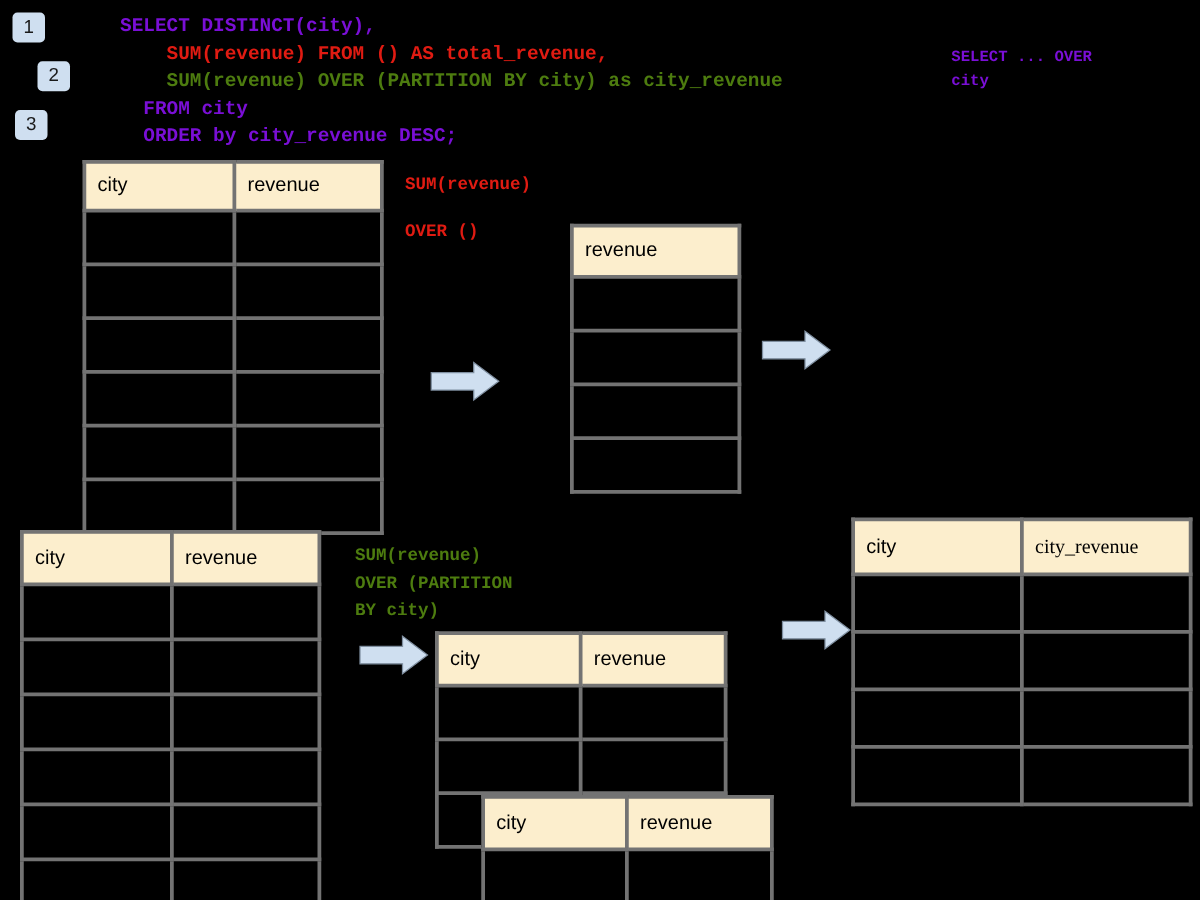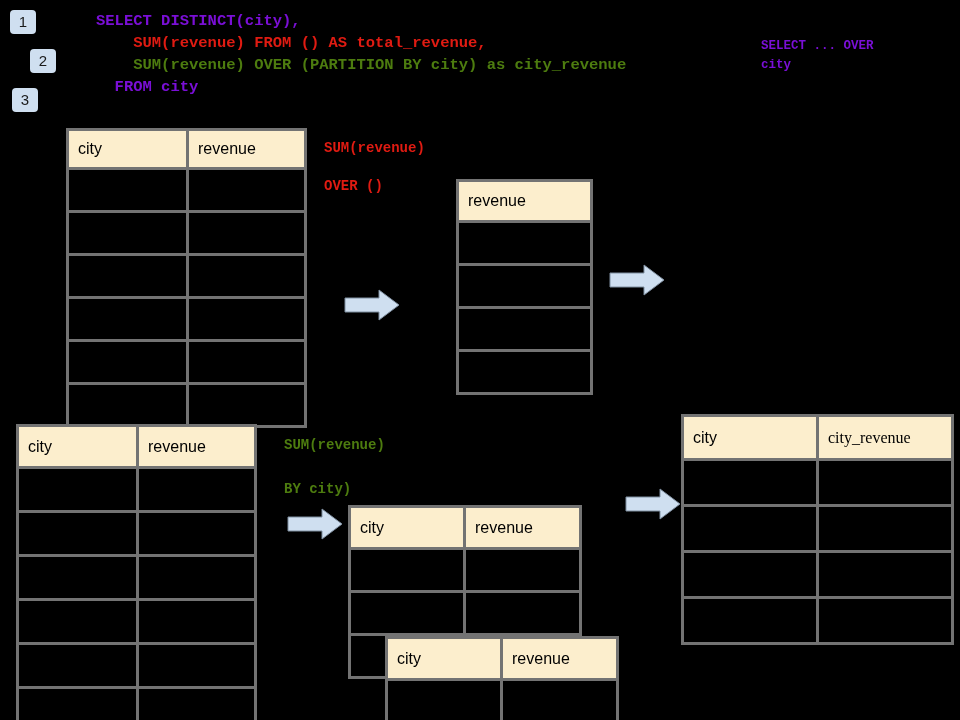--- a/index.html
+++ b/index.html
@@ -86,28 +86,30 @@
 <div id="canvas">
 
   <div class="badge" style="left:10px; top:10px;">1</div>
   <div class="badge" style="left:30px; top:49px;">2</div>
   <div class="badge" style="left:12px; top:88px;">3</div>
 
   <div class="code code-main c-purple" style="left:84px; top:10px;">SELECT DISTINCT(city),</div>
   <div class="code code-main c-red" style="left:84px; top:32px;">    SUM(revenue) FROM () AS total_revenue,</div>
   <div class="code code-main c-green" style="left:84px; top:54px;">    SUM(revenue) OVER (PARTITION BY city) as city_revenue</div>
   <div class="code code-main c-purple" style="left:84px; top:76px;">  FROM city</div>
+  <div class="code code-main c-purple" style="left:84px; top:98px;">  ORDER by city_revenue DESC;</div>
 
   <div class="code code-small c-purple" style="left:749px; top:36px;">SELECT ... OVER</div>
   <div class="code code-small c-purple" style="left:749px; top:55px;">city</div>
 
   <div class="code code-ann c-red" style="left:312px; top:137px;">SUM(revenue)</div>
   <div class="code code-ann c-red" style="left:312px; top:175px;">OVER ()</div>
 
   <div class="code code-ann c-green" style="left:272px; top:434px;">SUM(revenue)</div>
+  <div class="code code-ann c-green" style="left:272px; top:456px;">OVER (PARTITION</div>
   <div class="code code-ann c-green" style="left:272px; top:478px;">BY city)</div>
 
   <table class="tbl" style="left:66px; top:128px; width:238px;">
     <colgroup>
         <col style="width:120px">
         <col style="width:118px">
       </colgroup>
     <thead>
       <tr>
         <th style="height:36px;">city</th>

